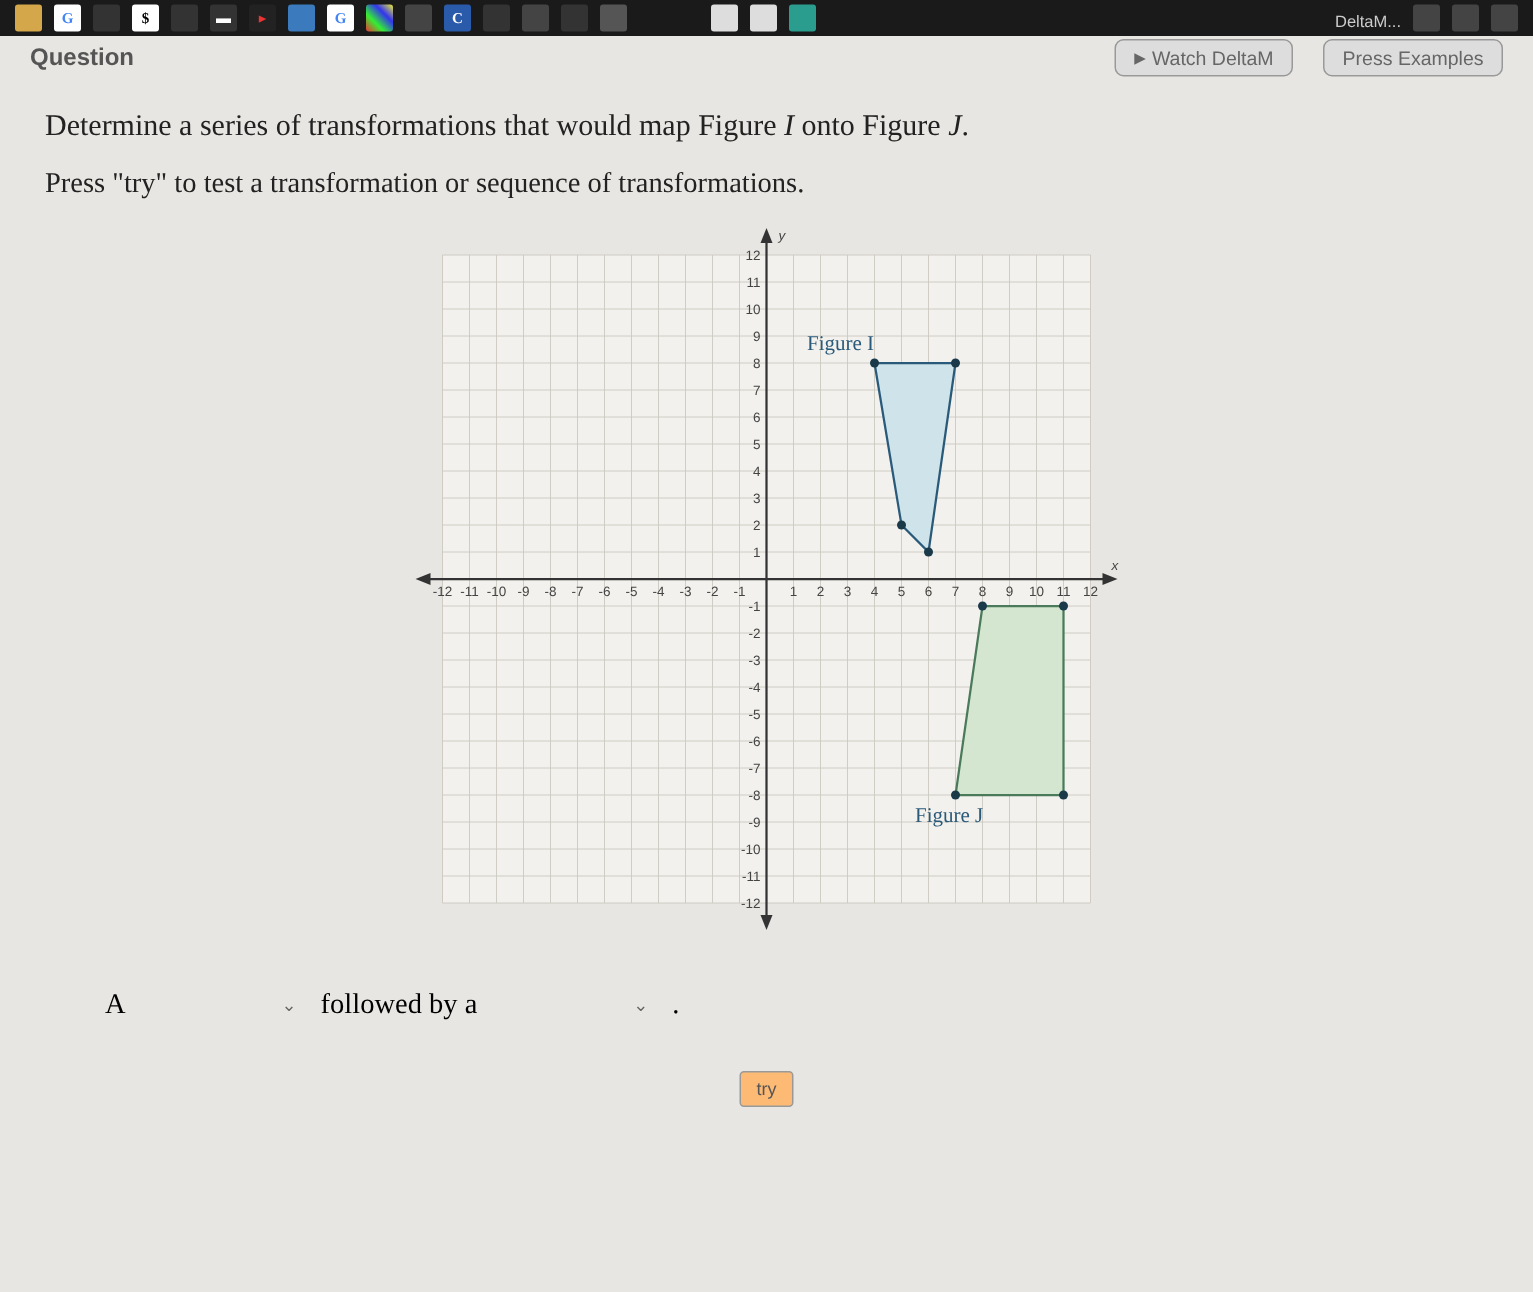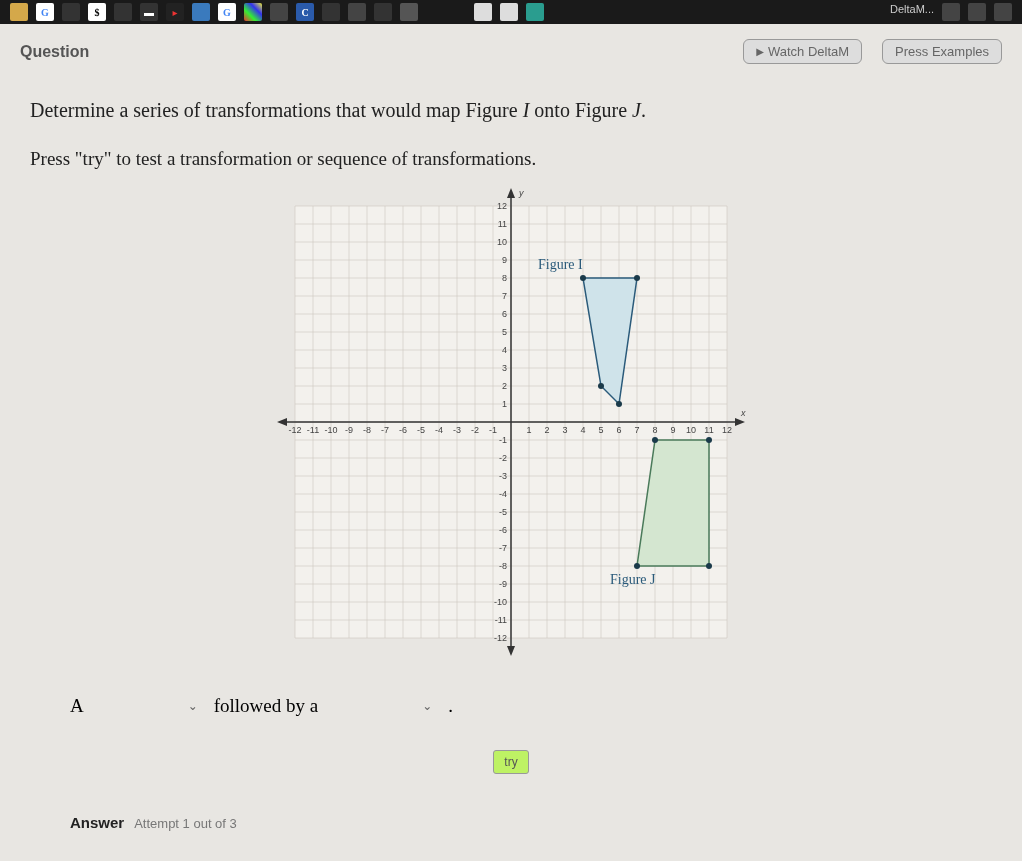--- a/index.html
+++ b/index.html
@@ -32,30 +32,30 @@
       align-items: center;
       justify-content: center;
       font-size: 10px;
       color: #fff;
       border-radius: 2px;
     }
     .taskbar-right {
       margin-left: auto;
       display: flex;
       gap: 8px;
-      align-items: flex-start;
+      align-items: flex-end;
       color: #ccc;
       font-size: 11px;
       font-family: Arial, sans-serif;
     }
     .top-row {
       display: flex;
       justify-content: space-between;
       align-items: center;
-      padding: 15px 20px;
+      padding: 2px 20px;
       font-family: Arial, sans-serif;
     }
     .question-label {
       color: #555;
       font-size: 16px;
       font-weight: bold;
     }
     .top-buttons {
       display: flex;
       gap: 20px;
@@ -70,21 +70,21 @@
       display: flex;
       align-items: center;
       gap: 4px;
     }
     .content {
       padding: 20px 30px 10px 30px;
     }
     .prompt-text {
       font-size: 20px;
       color: #222;
-      margin-bottom: 26px;
+      margin-bottom: 16px;
     }
     .italic-i { font-style: italic; font-family: 'Times New Roman', serif; }
     .instruction-text {
       font-size: 19px;
       color: #222;
       margin-bottom: 12px;
     }
     .graph-container {
       display: flex;
       justify-content: center;
@@ -120,21 +120,21 @@
     .try-row {
       display: flex;
       justify-content: center;
       margin: 20px 0 30px 0;
     }
     .try-btn {
       border: 1px solid #999;
       border-radius: 3px;
       padding: 4px 10px;
       font-size: 12px;
-      background: #bef264;
+      background: #fdba74;
       color: #555;
       font-family: Arial, sans-serif;
     }
     .answer-row {
       padding: 10px 40px;
       font-family: Arial, sans-serif;
       display: flex;
       align-items: baseline;
       gap: 10px;
     }
@@ -364,18 +364,14 @@
       <span class="select-placeholder">
           <span class="chevron">⌄</span>
         </span>
       <span>.</span>
     </div>
 
     <div class="try-row">
       <button class="try-btn">try</button>
     </div>
 
-    <div class="answer-row">
-      <span class="answer-label">Answer</span>
-      <span class="attempt-text">Attempt 1 out of 3</span>
-    </div>
   </div>
 </div>
 
 </body></html>

